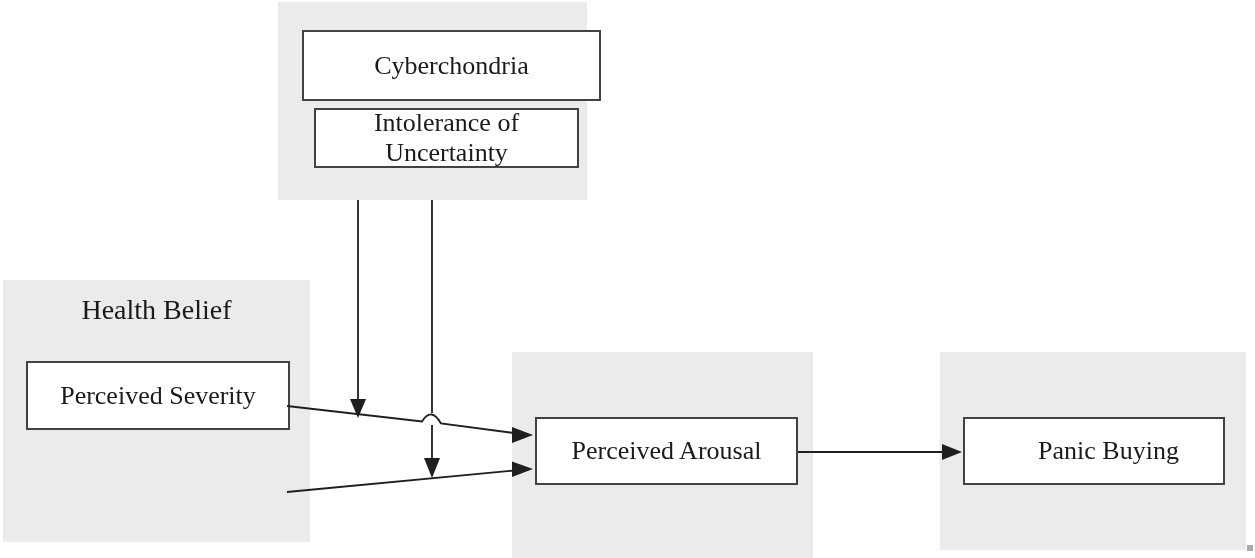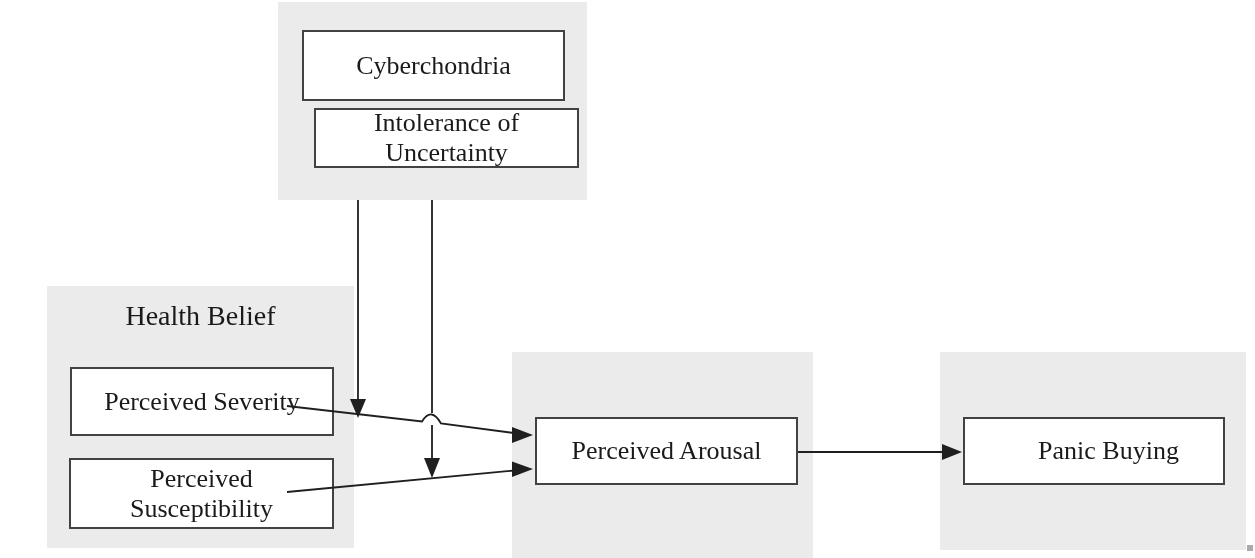--- a/index.html
+++ b/index.html
@@ -14,33 +14,33 @@
   .stage{
     position:relative;
     width:1255px;height:558px;
     background:var(--background);
     font-family:"Liberation Serif","DejaVu Serif",serif;
     color:var(--text);
     overflow:hidden;
   }
   .panel{position:absolute;background:var(--panel);}
   #panel-antecedents{left:278px;top:2px;width:309px;height:198px;}
-  #panel-health{left:3px;top:286px;width:307px;height:262px;margin-left:44px;}
+  #panel-health{left:3px;top:280px;width:307px;height:262px;}
   #panel-arousal{left:512px;top:352px;width:301px;height:209px;}
   #panel-panic{left:940px;top:352px;width:306px;height:198px;}
   .box{
     position:absolute;
     background:var(--box_fill);
     border:2px solid var(--box_border);
     display:flex;align-items:center;justify-content:center;
     text-align:center;
     font-size:26px;line-height:1.15;
     box-sizing:border-box;
   }
-  #box-cyberchondria{left:24px;top:28px;width:263px;height:71px;}
+  #box-cyberchondria{left:24px;top:28px;width:299px;height:71px;}
   #box-intolerance{left:36px;top:106px;width:265px;height:60px;}
   #box-severity{left:23px;top:81px;width:264px;height:69px;}
   #box-susceptibility{left:22px;top:172px;width:265px;height:71px;}
   #box-arousal{left:23px;top:65px;width:263px;height:68px;}
   #box-panic{left:23px;top:65px;width:262px;height:68px;padding-left:29px;}
   .panel-title{
     position:absolute;left:0;top:14px;width:100%;
     text-align:center;font-size:28px;
   }
   .wrap-narrow-iu{display:inline-block;max-width:235px;}
@@ -64,23 +64,20 @@
     </div>
     <div class="box" id="box-intolerance">
       <span class="wrap-narrow-iu">Intolerance of Uncertainty</span>
     </div>
   </section>
 
   <section class="panel" id="panel-health">
     <div class="panel-title">Health Belief</div>
     <div class="box" id="box-severity">
       <span>Perceived Severity</span>
-    </div>
-    <div class="box" id="box-susceptibility">
-      <span class="wrap-narrow-sus">Perceived Susceptibility</span>
     </div>
   </section>
 
   <section class="panel" id="panel-arousal">
     <div class="box" id="box-arousal">
       <span>Perceived Arousal</span>
     </div>
   </section>
 
   <section class="panel" id="panel-panic">

